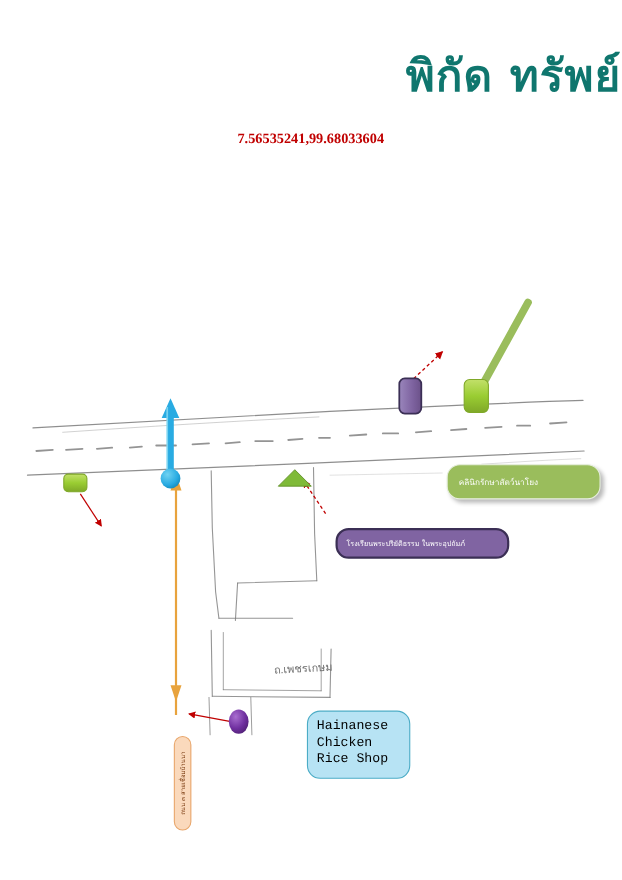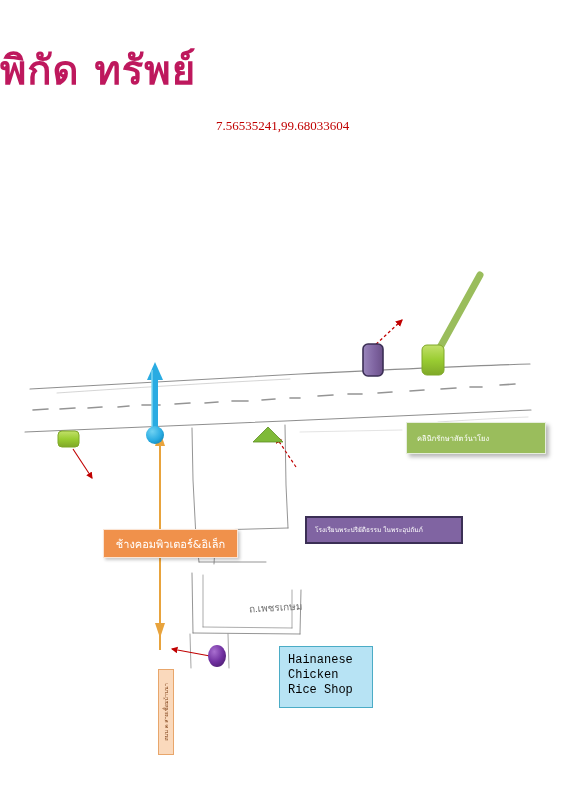--- a/index.html
+++ b/index.html
@@ -19,37 +19,37 @@
     height: 800px;
     background: #ffffff;
   }
 
   
   #doc-title {
     position: absolute;
     left: 0;
     top: 48px;
     width: 565px;
-    text-align: left;
+    text-align: right;
     font-family: "DejaVu Sans", "Liberation Sans", sans-serif;
     font-size: 40px;
     font-weight: bold;
-    color: #be185d;
+    color: #0f766e;
     letter-spacing: 1px;
     line-height: 1.1;
   }
   #doc-coords {
     position: absolute;
     left: 0;
     top: 118px;
     width: 565px;
     text-align: center;
     font-family: "Liberation Serif", "DejaVu Serif", serif;
     font-size: 13px;
-    font-weight: normal;
+    font-weight: bold;
     color: #c00000;
   }
 
   
   #map {
     position: absolute;
     left: 0;
     top: 190px;
     width: 565px;
     height: 520px;
@@ -61,20 +61,21 @@
   }
 
   
   .callout {
     position: absolute;
     box-sizing: border-box;
     font-family: "DejaVu Sans", "Liberation Sans", sans-serif;
     display: flex;
     align-items: center;
     white-space: nowrap;
+    border-radius: 12px;
   }
 
   
   #box-vet {
     left: 406px;
     top: 232px;
     width: 140px;
     height: 32px;
     background: #9ABD5C;
     border: 1px solid #e6eedd;
@@ -88,21 +89,20 @@
   #box-school {
     left: 305px;
     top: 290px;
     width: 158px;
     height: 28px;
     background: #8064A2;
     border: 2px solid #3b2f55;
     color: #ffffff;
     font-size: 6.5px;
     padding-left: 8px;
-    margin-top: 36px;
   }
 
   
   #box-computer {
     left: 103px;
     top: 339px;
     width: 135px;
     height: 29px;
     background: #F0914B;
     border: 1px solid #fbe4d3;
@@ -314,21 +314,20 @@
 
       <g>
         <ellipse cx="217" cy="466" rx="9" ry="11" fill="url(#gradPurpleEll)"></ellipse>
       </g>
     </svg>
 
     <div class="callout" id="box-vet">คลินิกรักษาสัตว์นาโยง</div>
 
     <div class="callout" id="box-school">โรงเรียนพระปริยัติธรรม ในพระอุปถัมภ์</div>
 
-    <div class="callout" id="box-computer">ช้างคอมพิวเตอร์&amp;อิเล็ก</div>
 
 
     <div class="callout" id="box-hainanese">Hainanese Chicken Rice Shop</div>
 
     <div class="callout" id="box-soi">
       <span class="vtext">ถนน ๓ สายเชื่อมบ้านนา</span>
     </div>
 
     <div id="road-name">ถ.เพชรเกษม</div>
   </div>

